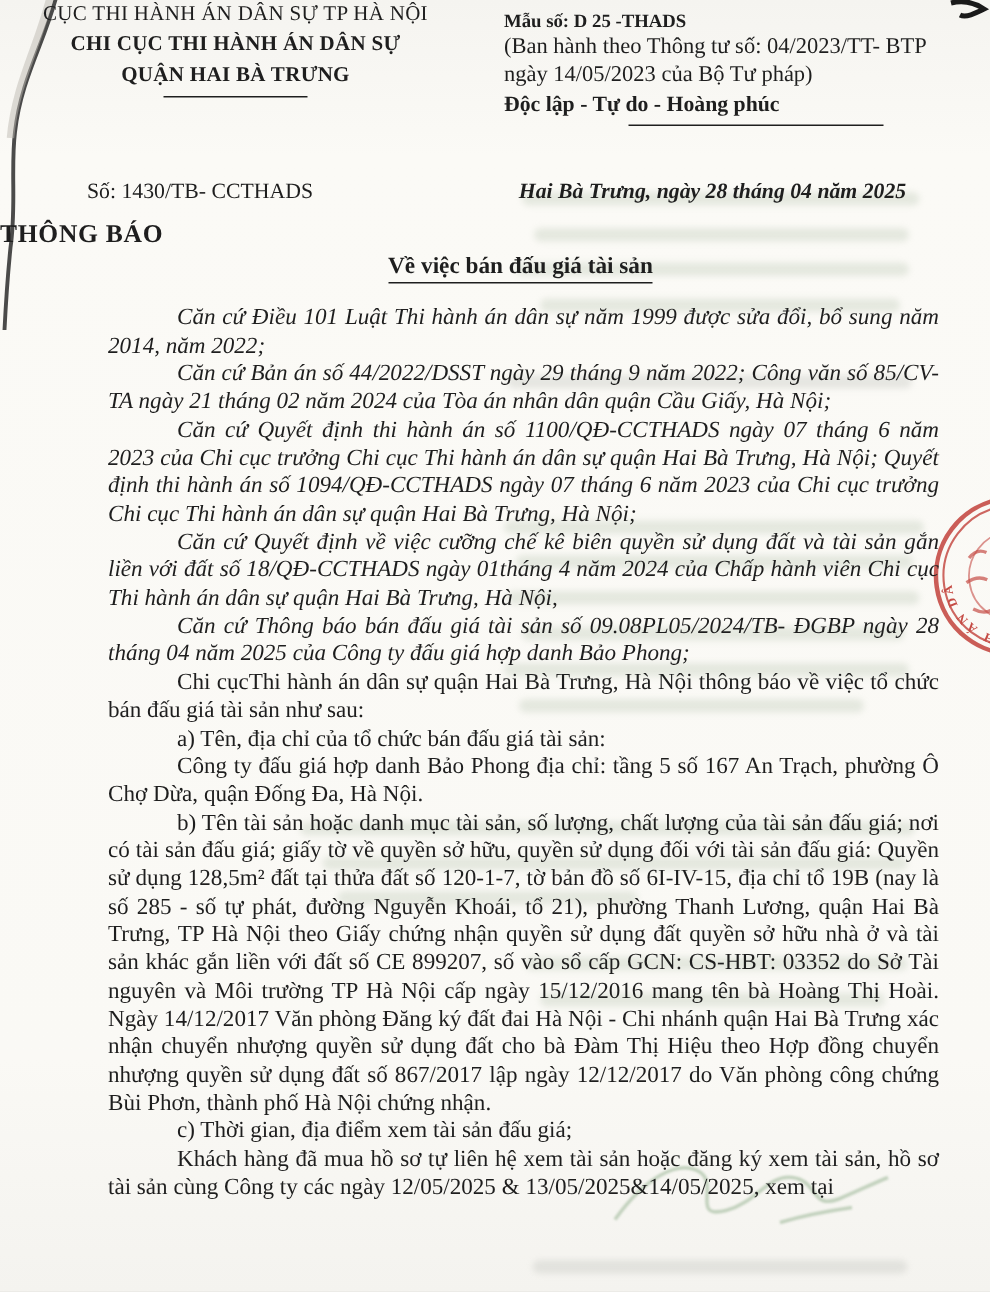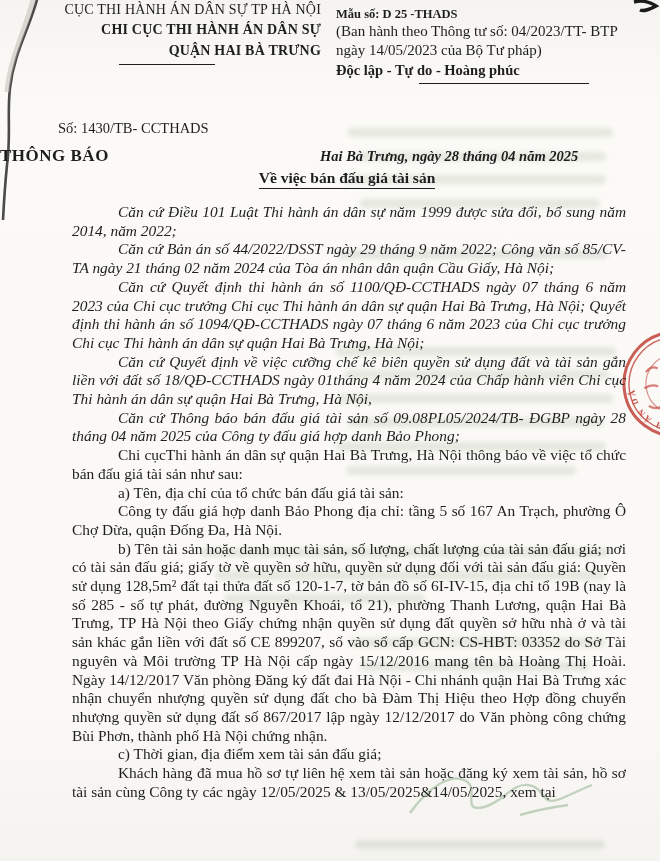--- a/index.html
+++ b/index.html
@@ -4,35 +4,35 @@
 <style>
   html,body{margin:0;padding:0;}
   body{background:#e9e8e4;font-family:"Liberation Serif","DejaVu Serif",serif;}
   #page{
     position:relative;width:660px;height:861px;overflow:hidden;margin:0 auto;
     background:linear-gradient(180deg,#f5f4f0 0%,#fbfaf6 12%,#faf9f5 82%,#f4f3ef 100%);
     color:#1e1e1e;
   }
   
   .hdr-left{
-    position:absolute;left:13px;top:44;width:308;width:308px;text-align:right;line-height:1.45;
+    position:absolute;left:3px;top:44;width:308;width:308px;text-align:center;line-height:1.45;
   }
   .agency-parent{font-size:14px;font-weight:400;letter-spacing:.2px;white-space:nowrap;}
   .agency-sub{font-size:14px;font-weight:700;letter-spacing:.2px;white-space:nowrap;}
   .rule{height:0;border-bottom:1.6px solid #1e1e1e;margin:3px auto 0 auto;}
   .rule-left{width:96px;}
   .hdr-right{position:absolute;left:336px;top:6px;width:336px;text-align:left;line-height:1.3;}
   .form-no{font-size:12.5px;font-weight:700;}
   .form-issue{font-size:15px;line-height:1.25;}
   .country{font-size:14.5px;font-weight:700;margin-top:3px;white-space:nowrap;}
   .motto{font-size:14.5px;font-weight:700;margin-top:1px;}
   .rule-right{width:170px;}
   .doc-number{position:absolute;left:58px;top:120px;font-size:14.5px;}
-  .dateline{position:absolute;left:320px;top:120px;width:310px;text-align:left;
-    font-size:14.5px;font-style:italic;font-weight:700;white-space:nowrap;margin-top:28px;}
+  .dateline{position:absolute;left:320px;top:120px;width:310px;text-align:center;
+    font-size:14.5px;font-style:italic;font-weight:700;white-space:nowrap;}
   .title{position:absolute;left:0;top:146px;width:660px;text-align:left;
     font-size:17px;font-weight:700;letter-spacing:.5px;}
   .subtitle{position:absolute;left:0;top:169px;width:660px;text-align:center;
     font-size:15.5px;font-weight:700;padding-left:17px;}
   .subtitle span{border-bottom:1.6px solid #1e1e1e;padding-bottom:2px;}
   
   .doc-body{
     position:absolute;left:72px;top:203px;width:554px;
     font-size:15.4px;line-height:18.7px;text-align:justify;
   }

